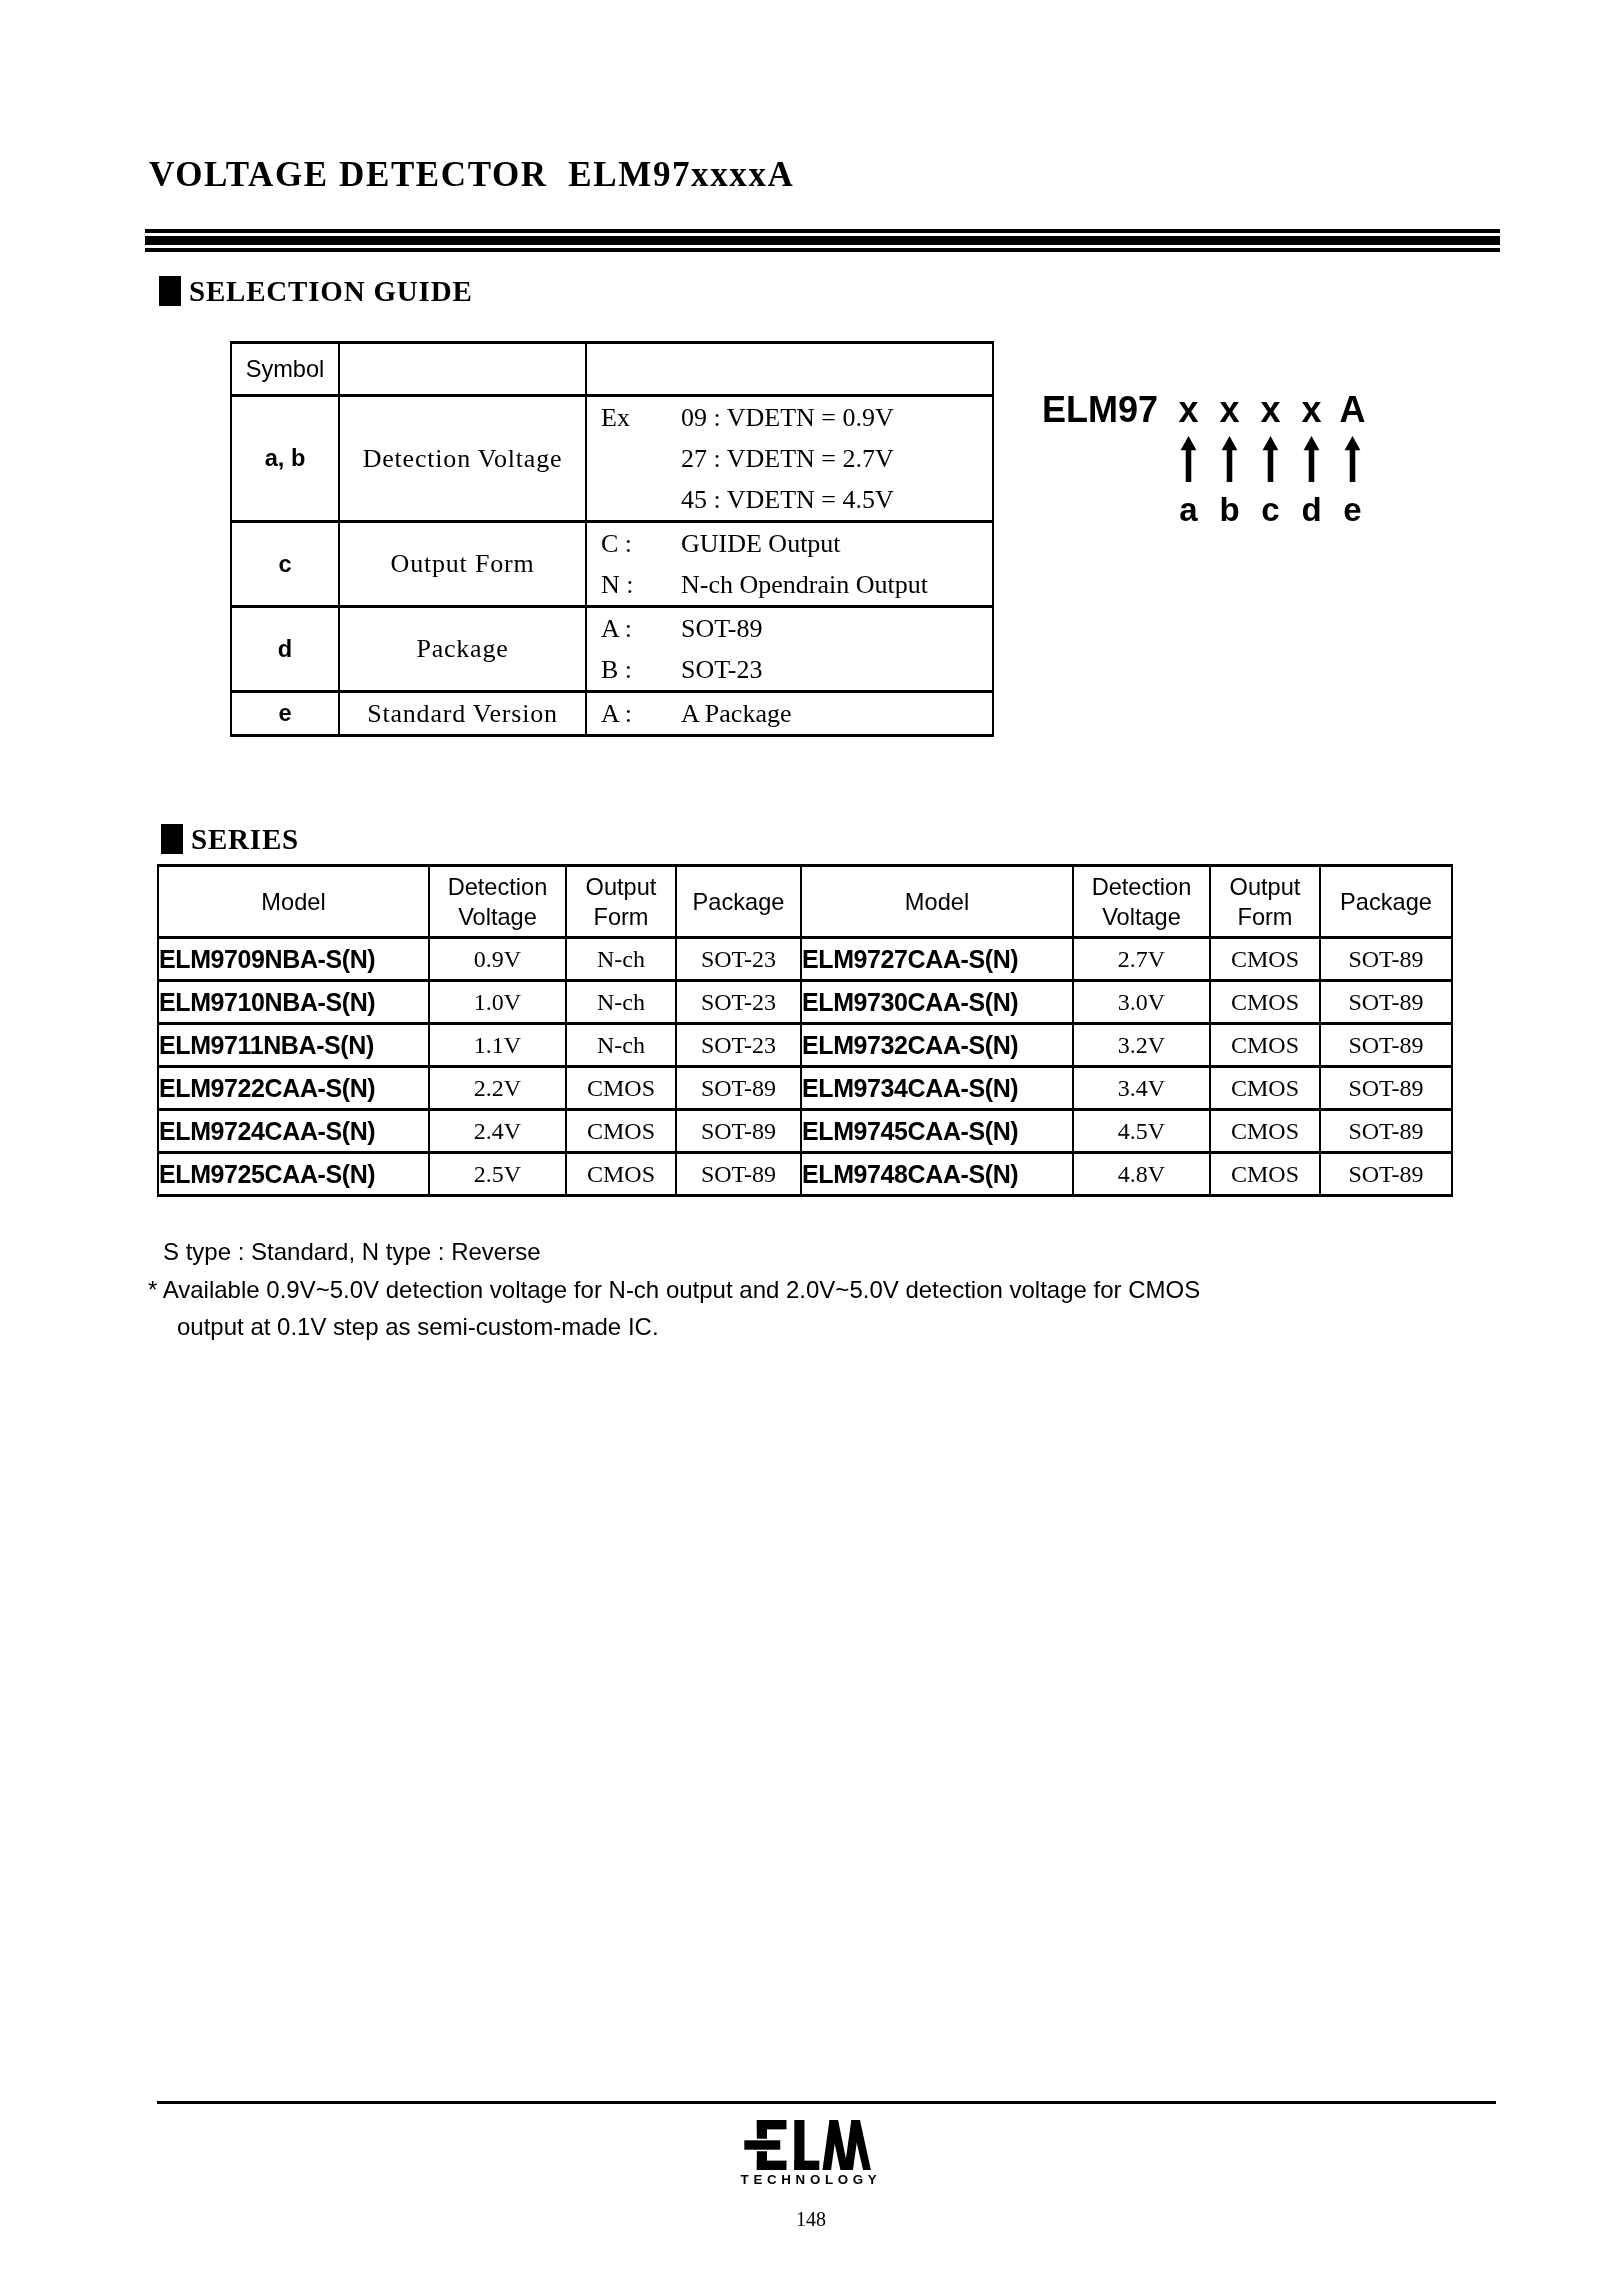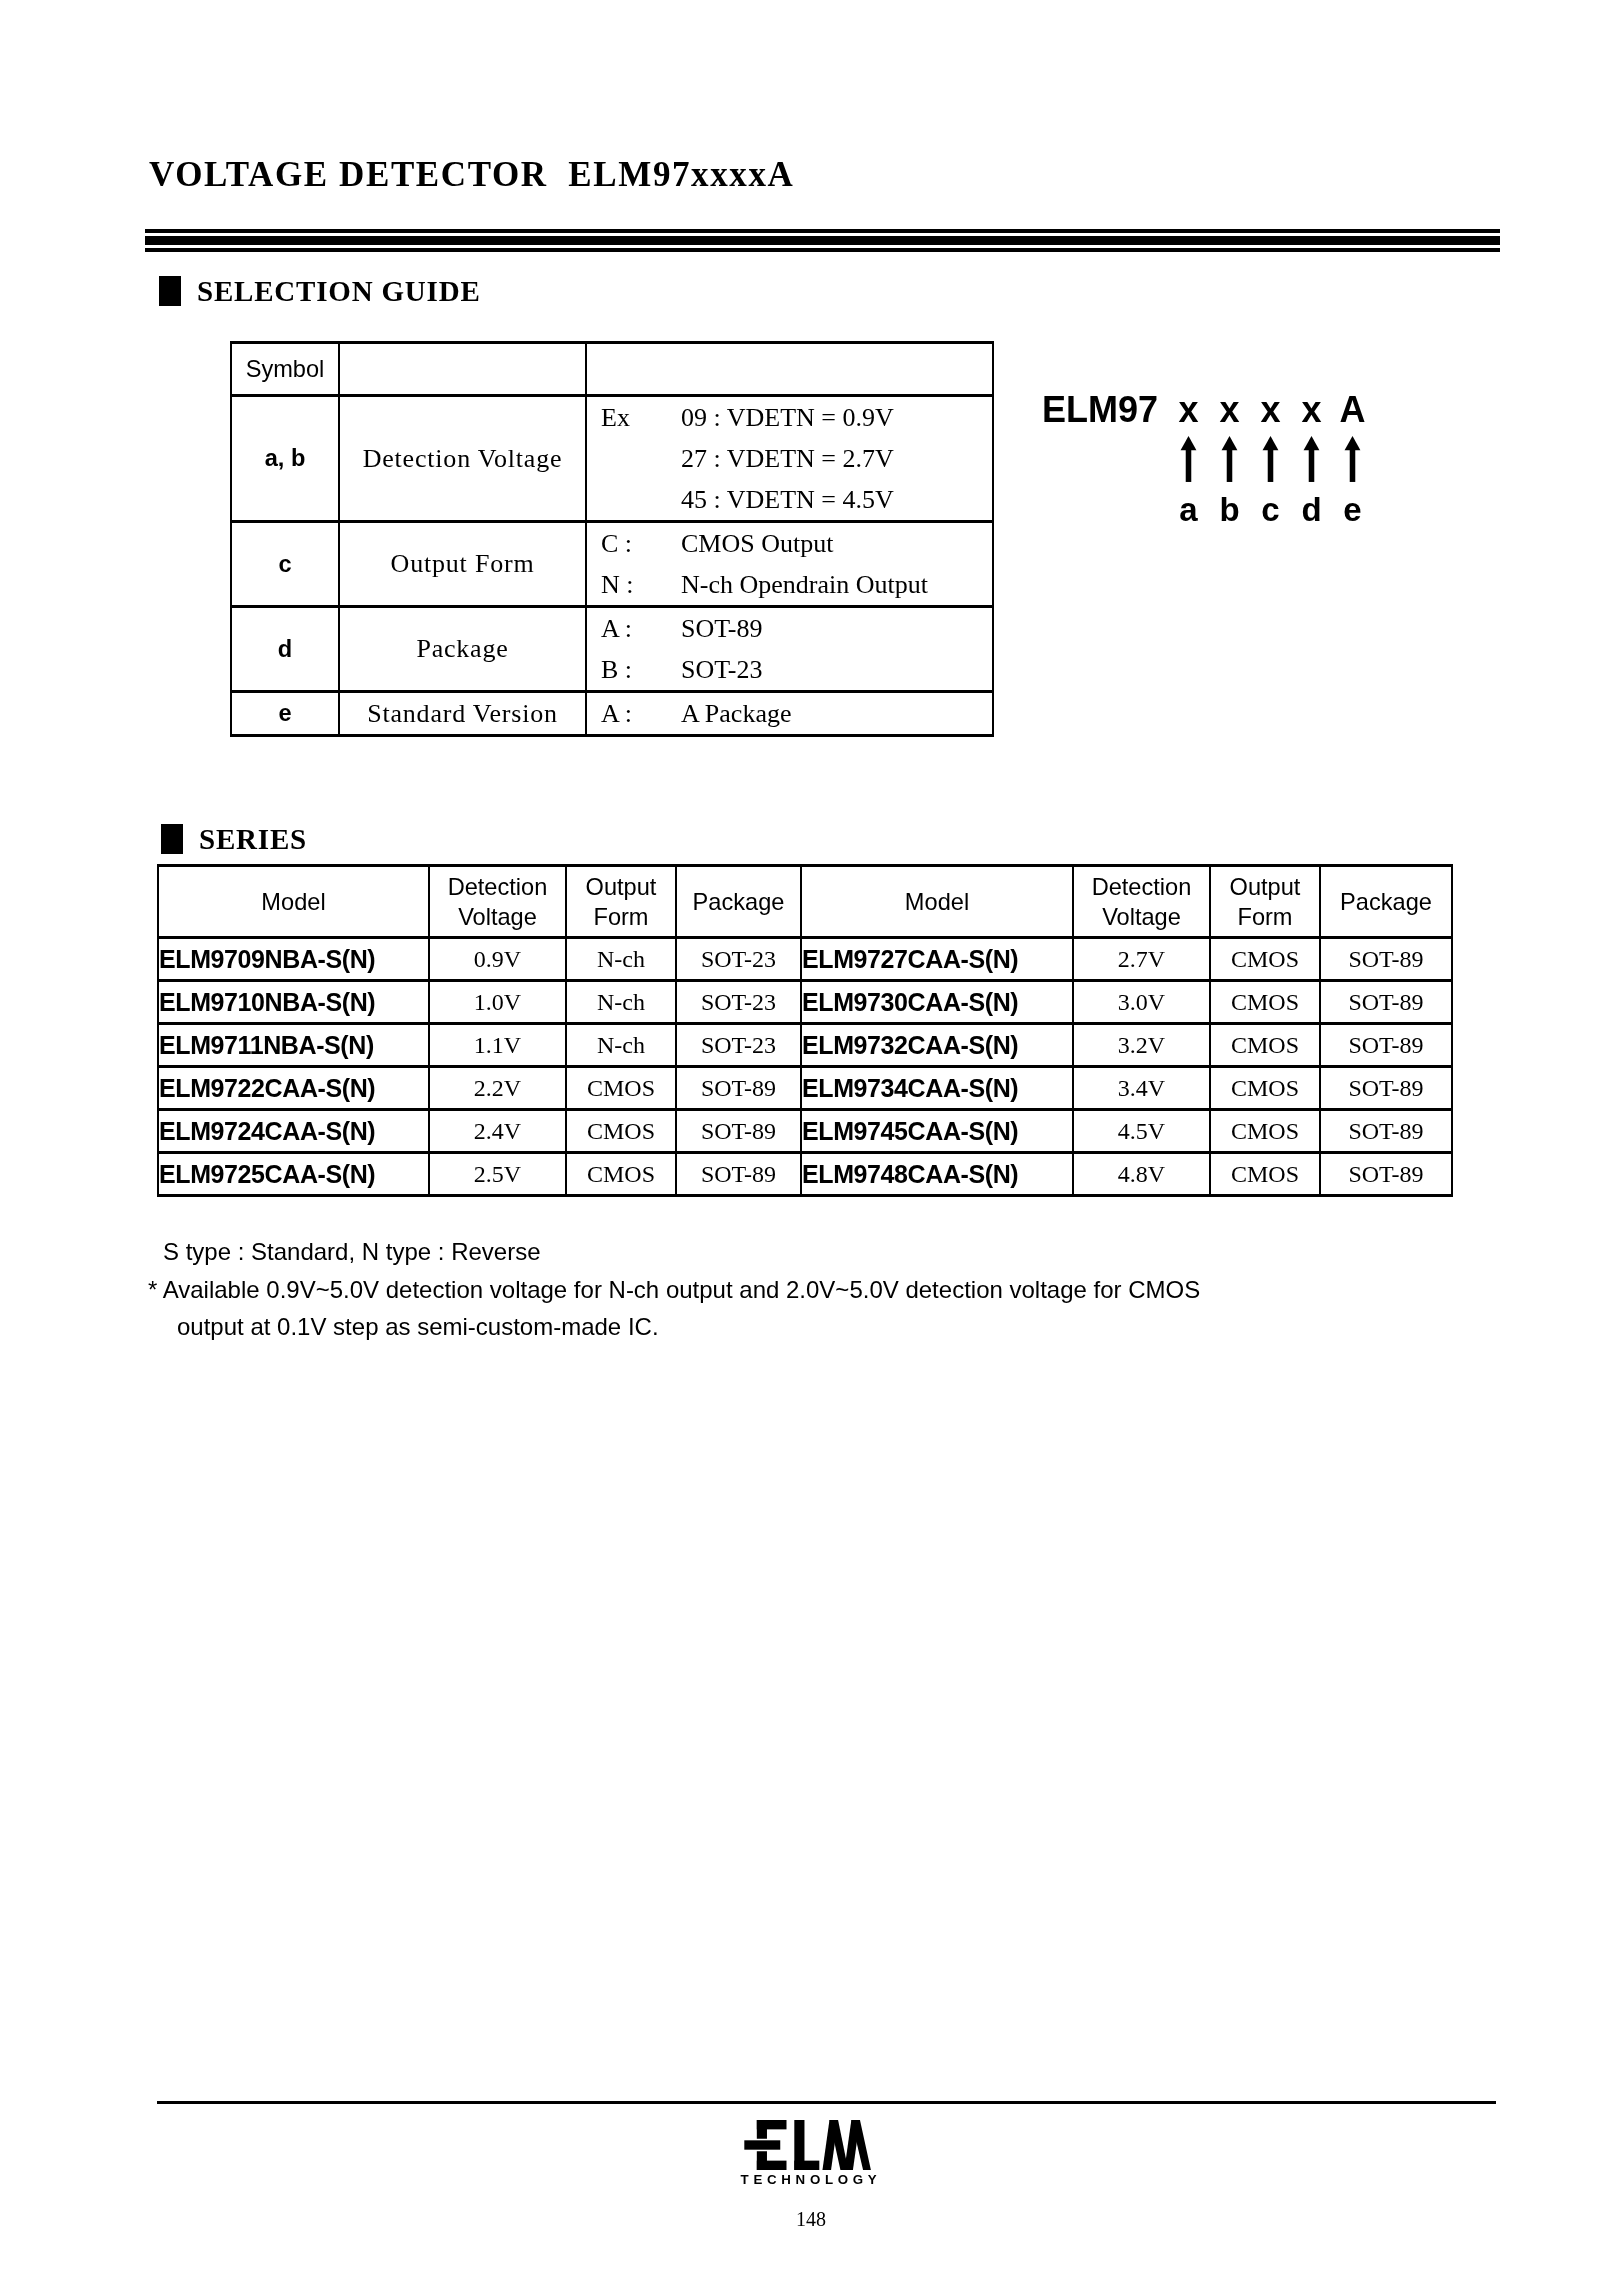--- a/index.html
+++ b/index.html
@@ -13,21 +13,21 @@
   .title{
     left:149px;top:155px;font-family:"Liberation Serif",serif;
     font-weight:bold;font-size:35px;letter-spacing:1.6px;white-space:pre;
   }
   .rule{left:145px;width:1355px;background:#000;}
   .rule-1{top:229px;height:3.9px;}
   .rule-2{top:236px;height:8.6px;}
   .rule-3{top:248px;height:3.9px;}
 
   
-  .sec-head{display:flex;align-items:center;gap:16px;}
+  .sec-head{display:flex;align-items:center;gap:8px;}
   .bullet{width:22px;height:30px;background:#000;flex:none;}
   .sec-txt{font-family:"Liberation Serif",serif;font-weight:bold;font-size:29px;letter-spacing:0.8px;line-height:30px;}
 
   
   .selTable{left:230px;top:341px;border-collapse:collapse;table-layout:fixed;background:#fff;}
   .selTable td{border:2.4px solid #000;border-top-width:3.9px;border-bottom-width:3.9px;padding:0;vertical-align:middle;}
   .selTable .sym{font-family:"Liberation Sans",sans-serif;font-size:23.6px;text-align:center;}
   .selTable .sym.b{font-weight:bold;}
   .selTable .name{font-size:26px;text-align:center;letter-spacing:0.8px;}
   .selTable .vals{padding-left:14px;}
@@ -113,21 +113,21 @@
             <span>45 : VDETN = 4.5V</span>
           </div>
         </td>
       </tr>
       <tr class="tr-c">
         <td class="sym b">c</td>
         <td class="name">Output Form</td>
         <td class="vals">
           <div class="val-line">
             <span class="pre">C :</span>
-            <span>CMOS Output</span>
+            <span>GUIDE Output</span>
           </div>
           <div class="val-line">
             <span class="pre">N :</span>
             <span>N-ch Opendrain Output</span>
           </div>
         </td>
       </tr>
       <tr class="tr-d">
         <td class="sym b">d</td>
         <td class="name">Package</td>

